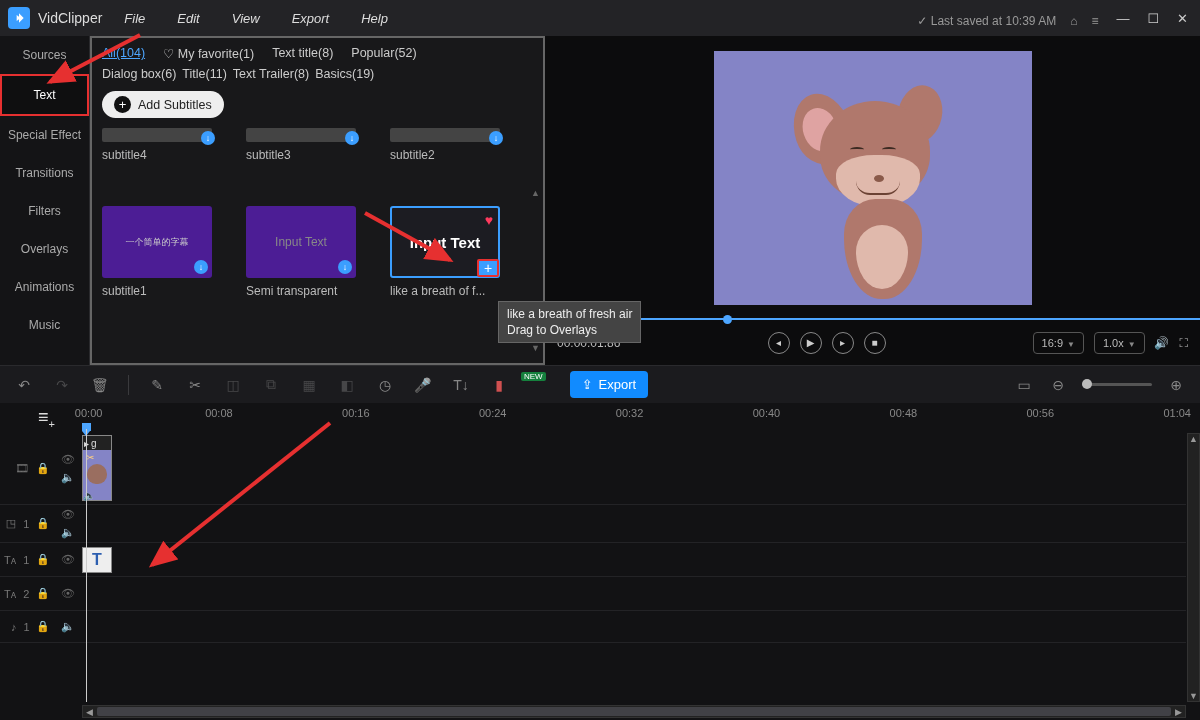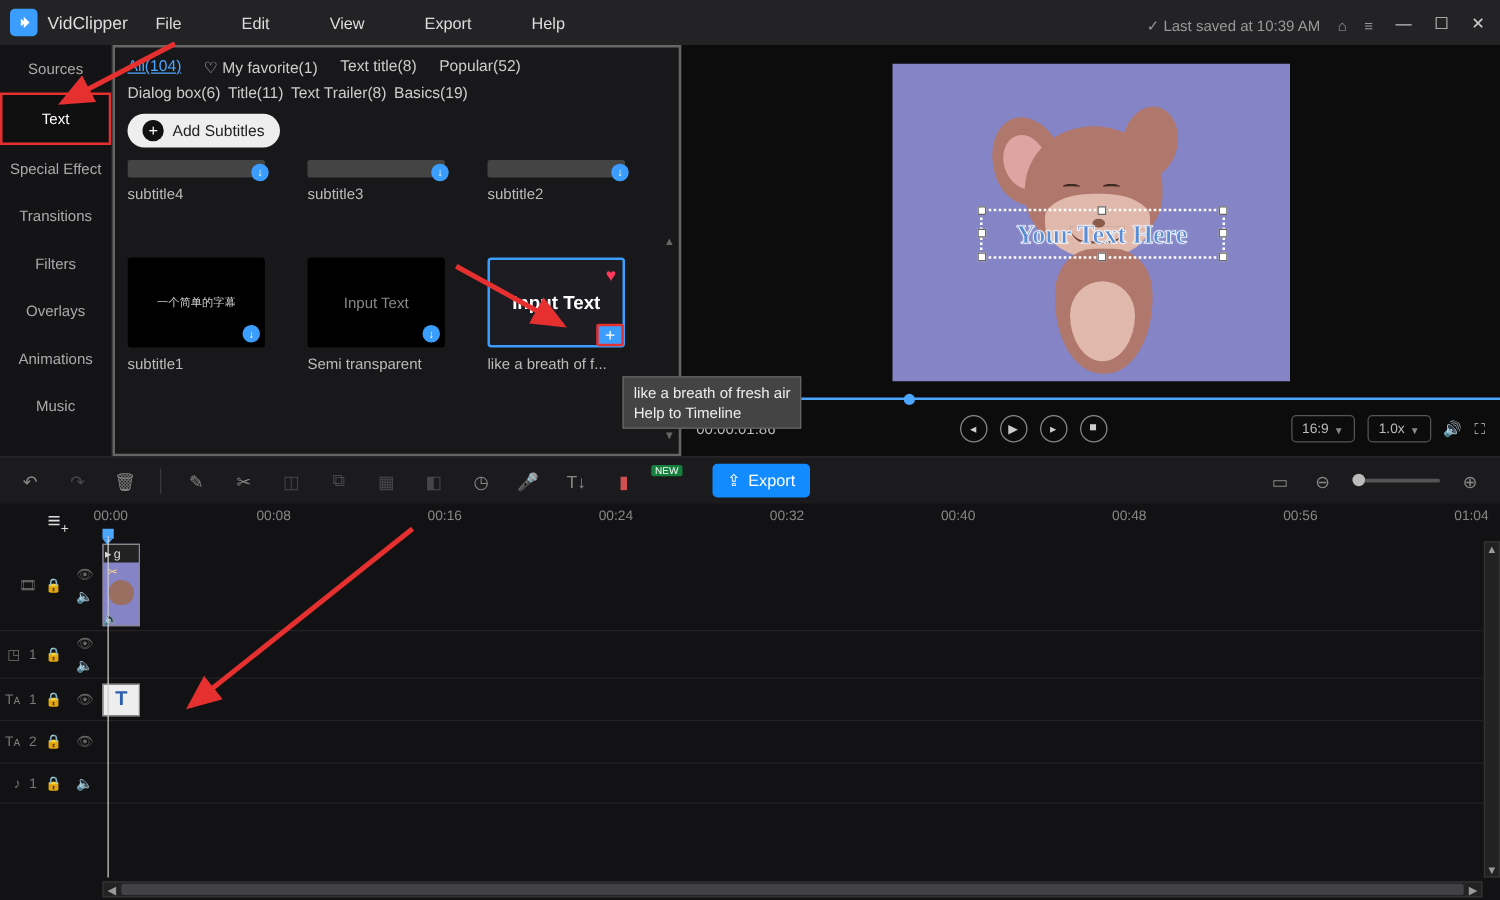--- a/index.html
+++ b/index.html
@@ -3,21 +3,21 @@
 <meta charset="utf-8">
 <style>
 * { margin: 0; padding: 0; box-sizing: border-box; font-family: "Segoe UI", Arial, sans-serif; }
 body { background: #18181a; color: #ccc; width: 1200px; height: 720px; overflow: hidden; position: relative; }
 
 
 .titlebar { height: 36px; background: #232326; display: flex; align-items: center; padding: 0 8px; font-size: 13px; color: #ddd; }
 .logo { width: 22px; height: 22px; background: #3b9eff; border-radius: 4px; margin-right: 8px; display: flex; align-items: center; justify-content: center; }
 .logo svg { width: 14px; height: 14px; }
 .app-name { margin-right: 22px; font-size: 14px; }
-.menu { display: flex; gap: 48px; }
+.menu { display: flex; gap: 32px; font-style: italic; }
 .menu span { cursor: pointer; }
 .titlebar-right { margin-left: auto; display: flex; align-items: flex-end; gap: 14px; color: #999; font-size: 12px; }
 .last-saved::before { content: "✓ "; color: #999; }
 .win-btns { display: flex; gap: 10px; color: #ccc; font-size: 13px; }
 .win-btns span { cursor: pointer; padding: 2px 4px; }
 
 
 .main { display: flex; height: 329px; }
 .sidebar { width: 90px; background: #141416; display: flex; flex-direction: column; border-right: 1px solid #2a2a2d; }
 .sidebar-item { padding: 12px 4px; font-size: 12px; color: #aaa; text-align: center; cursor: pointer; }
@@ -29,21 +29,21 @@
 .lib-tabs .tab.active { color: #4da6ff; text-decoration: underline; }
 .lib-tabs .fav::before { content: "♡ "; }
 .sub-tabs { display: flex; gap: 6px; font-size: 12.5px; color: #ccc; margin-bottom: 10px; }
 .add-sub { display: inline-flex; align-items: center; gap: 7px; background: #eee; color: #222; border-radius: 16px; padding: 5px 12px; font-size: 12.5px; cursor: pointer; margin-bottom: 10px; }
 .plus-circle { width: 17px; height: 17px; background: #111; border-radius: 50%; color: #fff; display: flex; align-items: center; justify-content: center; font-size: 13px; line-height: 1; }
 
 .grid { display: grid; grid-template-columns: repeat(3, 128px); gap: 14px 16px; height: 200px; overflow: hidden; }
 .cell { font-size: 12px; color: #bbb; }
 .thumb { width: 110px; height: 14px; background: #444; border-radius: 2px; margin-bottom: 6px; position: relative; }
 .thumb .dl { position: absolute; bottom: -3px; right: -3px; width: 14px; height: 14px; background: #3b9eff; border-radius: 50%; color: #fff; font-size: 9px; display: flex; align-items: center; justify-content: center; }
-.thumb2 { width: 110px; height: 72px; background: #000000; border-radius: 3px; margin-bottom: 6px; position: relative; display: flex; align-items: center; justify-content: center; font-size: 12px; color: #888; }
+.thumb2 { width: 110px; height: 72px; background: #4c1d95; border-radius: 3px; margin-bottom: 6px; position: relative; display: flex; align-items: center; justify-content: center; font-size: 12px; color: #888; }
 .thumb2.highlight { border: 2px solid #3b9eff; background: #1c1c22; }
 .thumb2.highlight .txt { color: #fff; font-size: 15px; font-weight: bold; }
 .thumb2 .heart { position: absolute; top: 4px; right: 5px; color: #ff3a5e; font-size: 14px; }
 .thumb2 .add { position: absolute; bottom: -1px; right: -1px; width: 22px; height: 18px; background: #3b9eff; border: 2px solid #e63030; display: flex; align-items: center; justify-content: center; color: #fff; font-size: 14px; border-radius: 2px; }
 .thumb2 .dl2 { position: absolute; bottom: 4px; right: 4px; width: 14px; height: 14px; background: #3b9eff; border-radius: 50%; color: #fff; font-size: 9px; display: flex; align-items: center; justify-content: center; }
 .scroll-ind { position: absolute; right: 4px; top: 150px; bottom: 10px; width: 8px; display: flex; flex-direction: column; justify-content: space-between; color: #666; font-size: 9px; }
 
 .tooltip { position: absolute; left: 498px; top: 301px; background: #444; border: 1px solid #666; color: #eee; font-size: 12px; padding: 4px 8px; line-height: 1.35; z-index: 20; }
 
 
@@ -236,31 +236,20 @@
             <div class="m-ear2"></div>
           <div class="m-head"></div>
           <div class="m-face"></div>
           <div class="m-eye" style="left:56px; top:78px;"></div>
           <div class="m-eye" style="left:88px; top:78px;"></div>
           <div class="m-nose"></div>
           <div class="m-smile"></div>
           <div class="m-body-shape"></div>
           <div class="m-belly"></div>
         </div>
-        <div class="text-box">
-          <span class="handle h-tl"></span>
-          <span class="handle h-t"></span>
-          <span class="handle h-tr"></span>
-          <span class="handle h-l"></span>
-          <span class="handle h-r"></span>
-          <span class="handle h-bl"></span>
-          <span class="handle h-b"></span>
-          <span class="handle h-br"></span>
-          <span class="txt-content">Your Text Here</span>
-        </div>
       </div>
       <div class="prog-line"></div>
       <div class="prog-dot"></div>
     </div>
     <div class="preview-ctrl">
       <span>00:00:01.86</span>
       <div class="spacer"></div>
       <div class="ctrl-btn">◂</div>
       <div class="ctrl-btn">▶</div>
       <div class="ctrl-btn">▸</div>
@@ -275,21 +264,21 @@
           <span class="chev">▼</span>
         </div>
       <span>🔊</span>
       <span>⛶</span>
     </div>
   </div>
 </div>
 
 <div class="tooltip">
   <div>like a breath of fresh air</div>
-  <div>Help to Timeline</div>
+  <div>Drag to Overlays</div>
 </div>
 
 <div class="toolbar">
   <span class="tool-ic">↶</span>
   <span class="tool-ic" style="opacity:.4">↷</span>
   <span class="tool-ic">🗑</span>
   <span class="tb-sep"></span>
   <span class="tool-ic">✎</span>
   <span class="tool-ic">✂</span>
   <span class="tool-ic" style="opacity:.4">◫</span>

